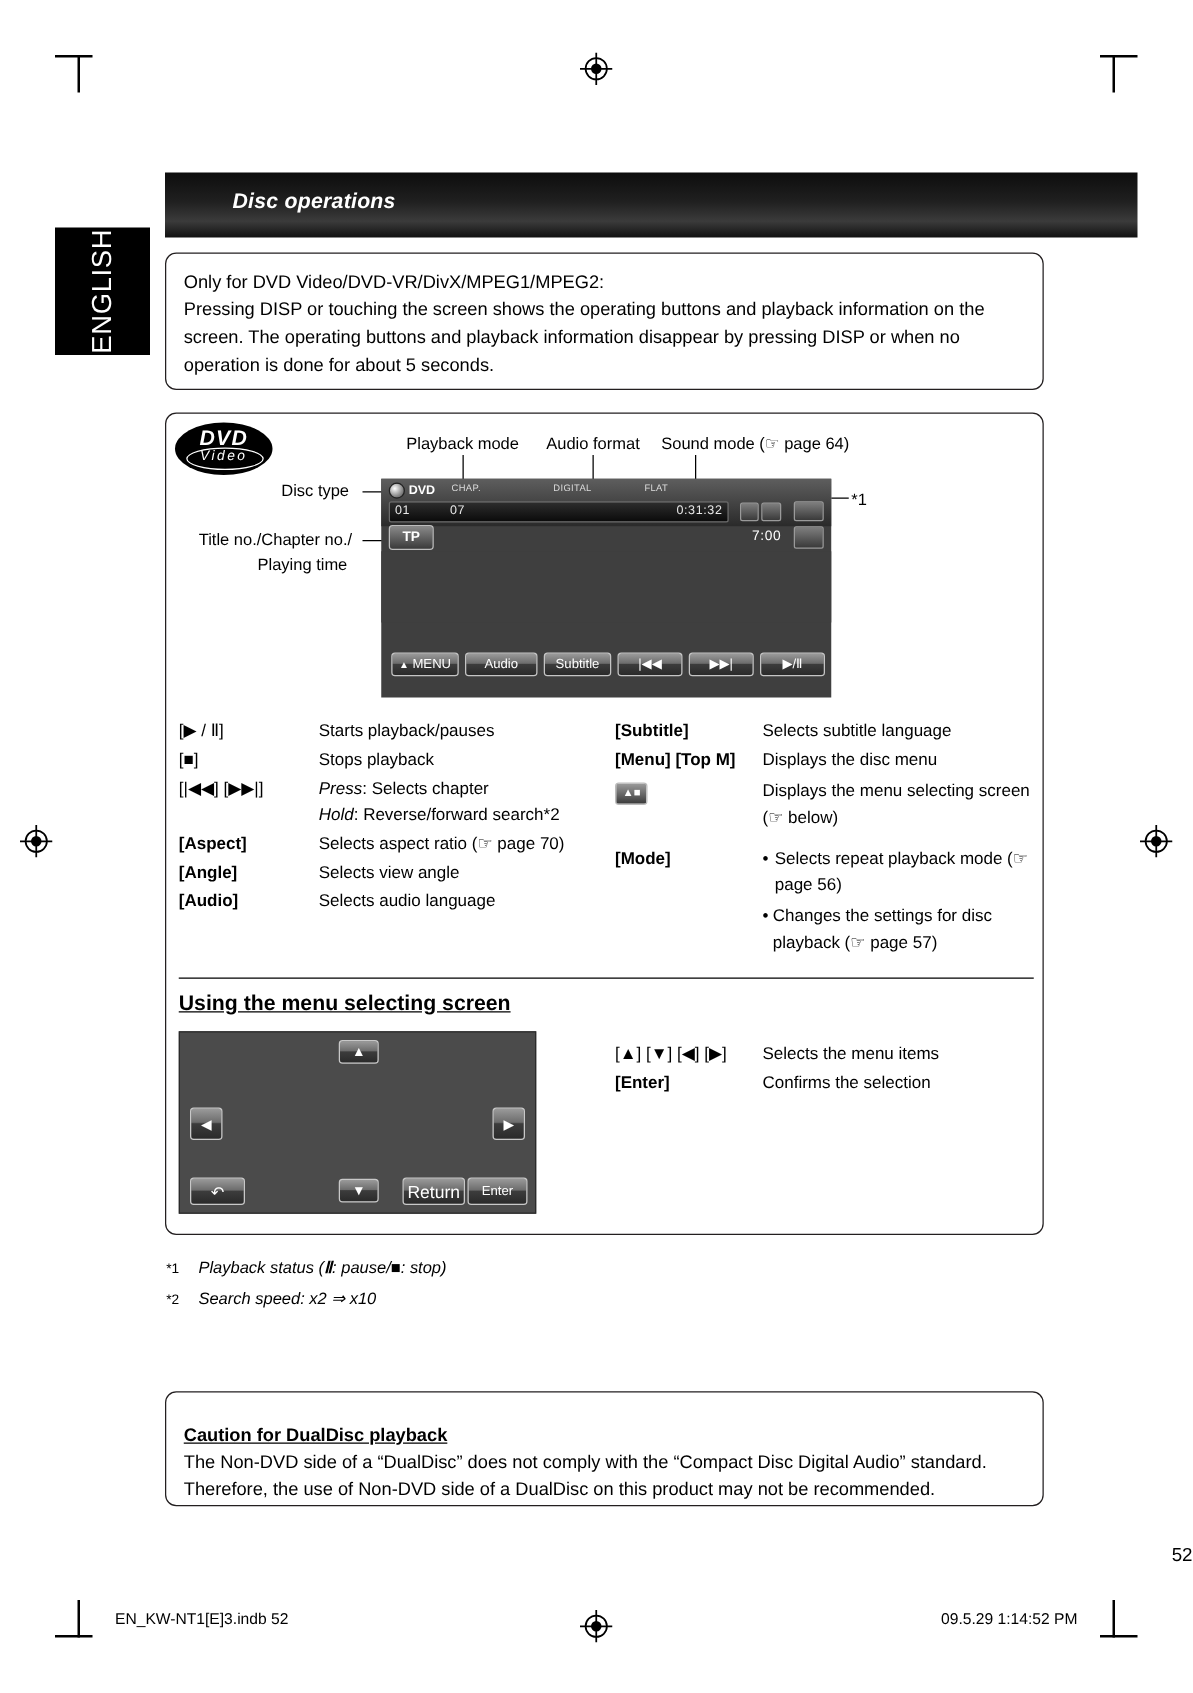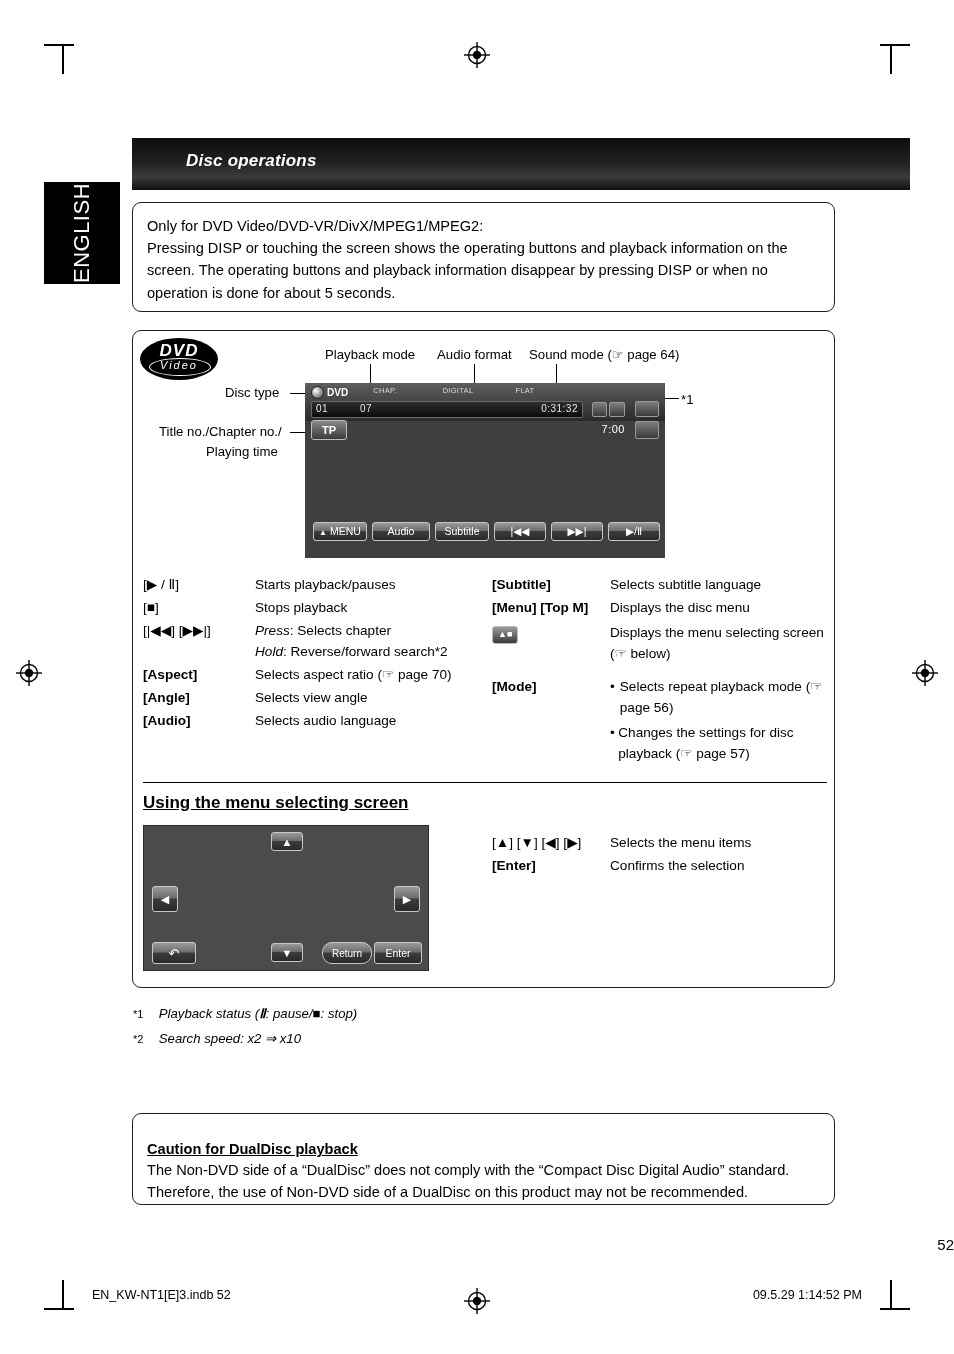--- a/index.html
+++ b/index.html
@@ -400,21 +400,21 @@
   <div class="ln" style="left:290px;top:393px;width:20px;height:1px;"></div>
   <div class="ln" style="left:290px;top:432px;width:20px;height:1px;"></div>
   <div class="ln" style="left:665px;top:398px;width:14px;height:1px;"></div>
 
   <div class="monitor">
     <div class="mon-top">
       <div class="disc-chip">
         <span class="disc-dot"></span>
         <span>DVD</span>
       </div>
-      <div class="topinfo" style="left:50px;width:60px;">CHAP.</div>
+      <div class="topinfo" style="left:38px;width:60px;">CHAP.</div>
       <div class="topinfo" style="left:118px;width:70px;">DIGITAL</div>
       <div class="topinfo" style="left:190px;width:60px;">FLAT</div>
       <div class="mon-bar2">
         <span class="lt"><span>01</span></span>
         <span class="lt" style="left:48px;"><span>07</span></span>
         <span class="rt">0:31:32</span>
       </div>
       <div class="mini-btn" style="right:58px;top:19px;width:13px;height:13px;"></div>
       <div class="mini-btn" style="right:40px;top:19px;width:14px;height:13px;"></div>
       <div class="mini-btn" style="right:6px;top:18px;width:22px;height:14px;"></div>
@@ -496,21 +496,21 @@
 
   <div class="divider"></div>
   <div class="sub-h">Using the menu selecting screen</div>
 
   <div class="menuscreen">
     <div class="arrowbtn" style="left:127px;top:6px;width:30px;height:17px;">▲</div>
     <div class="arrowbtn" style="left:8px;top:60px;width:24px;height:24px;">◀</div>
     <div class="arrowbtn" style="right:8px;top:60px;width:24px;height:24px;">▶</div>
     <div class="arrowbtn" style="left:127px;bottom:8px;width:30px;height:17px;">▼</div>
     <div class="arrowbtn" style="left:8px;bottom:6px;width:42px;height:20px;font-size:13px;">↶</div>
-    <div class="arrowbtn" style="right:56px;bottom:6px;width:48px;height:20px;font-size:10px;border-radius:10px;">Return</div>
+    <div class="arrowbtn" style="right:56px;bottom:6px;width:48px;height:20px;font-size:14px;">Return</div>
     <div class="arrowbtn" style="right:6px;bottom:6px;width:46px;height:20px;font-size:10.5px;margin-top:25px;">Enter</div>
   </div>
 
   <div class="keylist" style="left:492px;top:832px;width:340px;">
     <div class="krow">
       <div class="kcol1b">[▲] [▼] [◀] [▶]</div>
       <div class="kcol2">Selects the menu items</div>
     </div>
     <div class="krow">
       <div class="kcol1b"><b>[Enter]</b></div>

